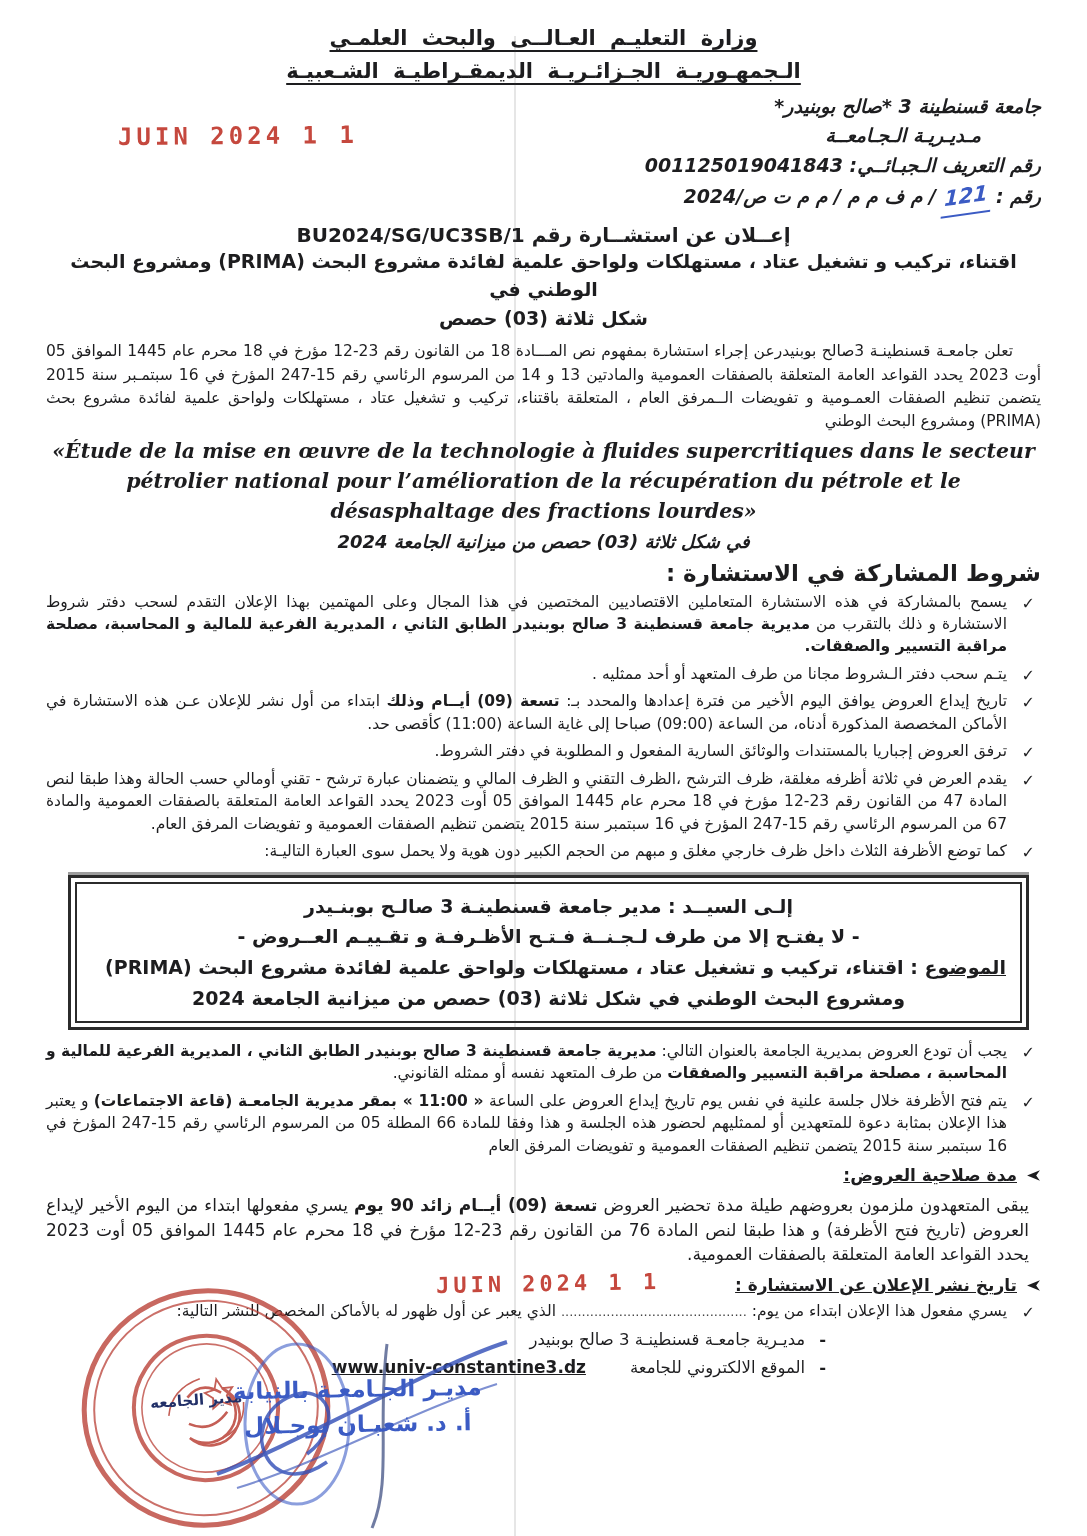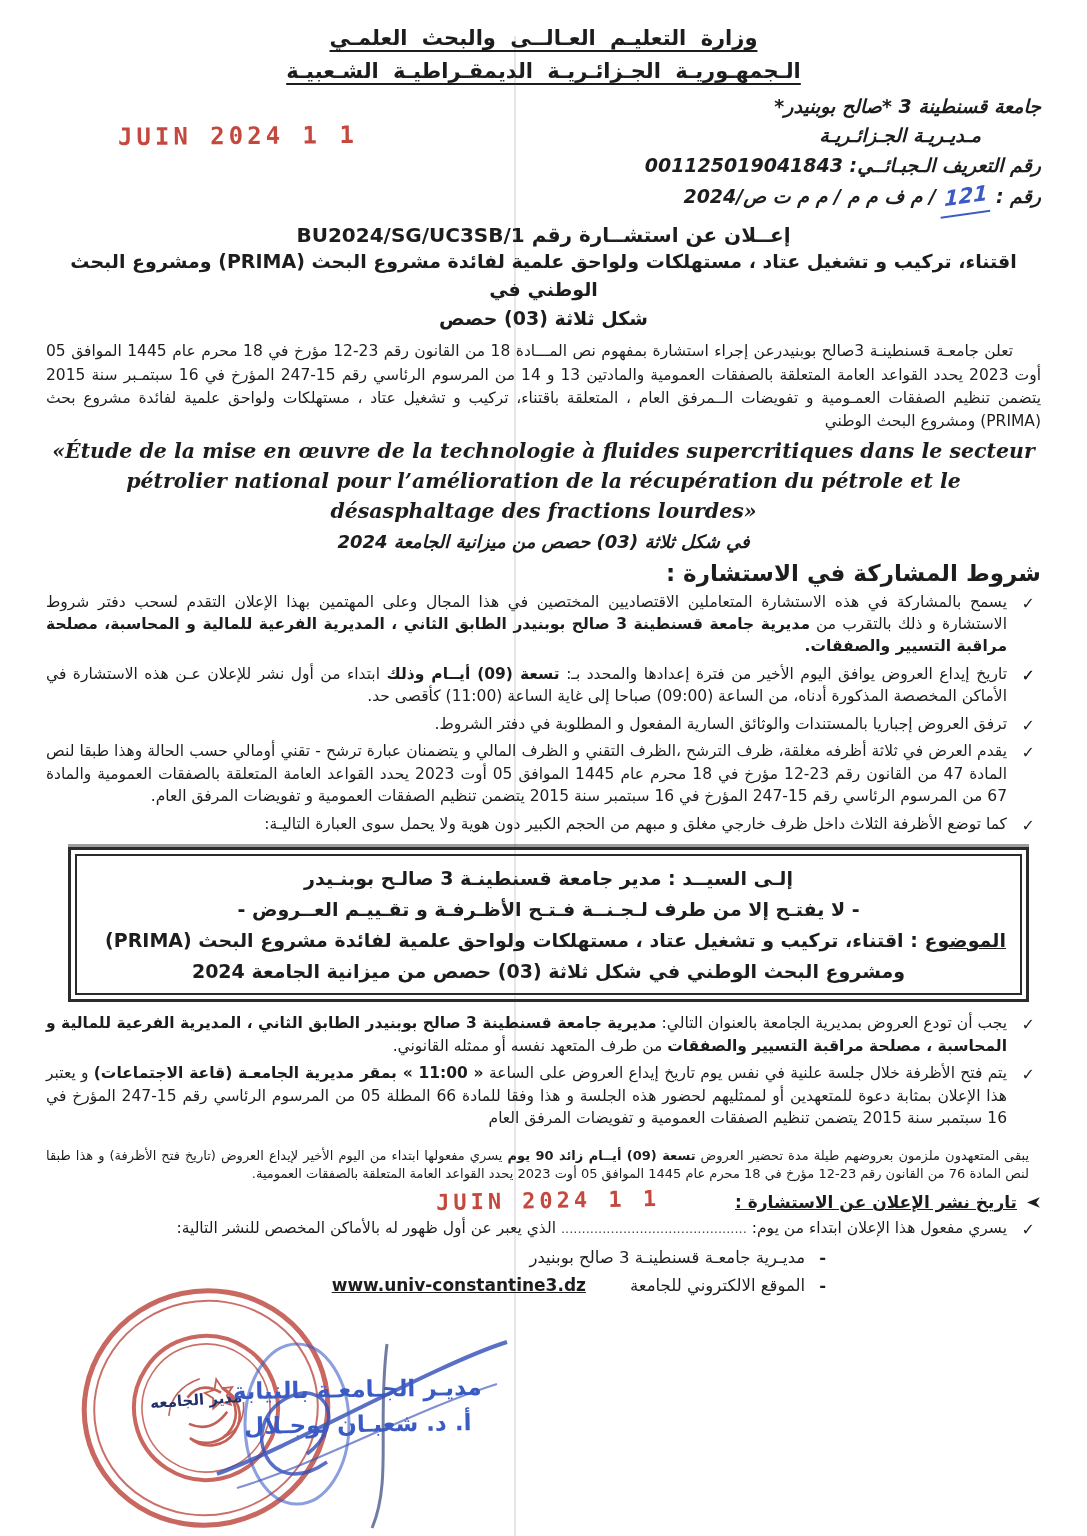--- a/index.html
+++ b/index.html
@@ -44,21 +44,21 @@
 
   
   .env-box{border:3px solid #2b2b2b;padding:4px;margin:12px 12px 10px 22px;box-shadow:0 -3px 0 rgba(40,40,40,.45);}
   .env-inner{border:2px solid #2b2b2b;padding:7px 14px;text-align:center;font-weight:bold;font-size:19px;line-height:1.62;}
   .env-right{text-align:right;}
   .u{text-decoration:underline;margin-top:16px;}
 
   .sec-row{display:flex;align-items:center;gap:9px;margin:8px 0 2px;position:relative;}
   .sec-head2{font-weight:bold;font-size:17px;text-decoration:underline;}
   .arrow-wrap{display:inline-flex;flex:0 0 auto;}
-  .para{font-size:13px;line-height:1.45;text-align:justify;margin:17px 0 6px;padding-right:12px;}
+  .para{font-size:17px;line-height:1.45;text-align:justify;margin:8px 0 6px;padding-right:12px;}
   .stamp-mid{position:absolute;left:390px;top:-4px;font-size:22px;transform:rotate(-1deg);}
   .dots{letter-spacing:1px;font-size:13px;color:#444;}
 
   .dash-list{list-style:none;margin:4px 215px 0 0;padding:0;font-size:16.5px;}
   .dash-list li{margin:8px 0;}
   .dash{display:inline-block;margin-left:14px;font-weight:bold;}
   .url{font-weight:bold;text-decoration:underline;margin-right:44px;direction:ltr;display:inline-block;font-size:17px;}
 
   
   .red-stamp-svg{position:absolute;left:72px;top:1282px;z-index:1;transform:rotate(-12deg);opacity:.88;}
@@ -74,21 +74,21 @@
 <div class="page">
   <div class="fold-line"></div>
 
   <div class="date-stamp stamp-top">1 1 JUIN 2024</div>
 
   <div class="hdr-center">وزارة التعليـم العـالــى والبحث العلمـي</div>
   <div class="hdr-center">الـجمهـوريـة الجـزائـريـة الديمقـراطيـة الشـعبيـة</div>
 
   <div class="right-block">
     <div>جامعة قسنطينة 3  *صالح بوبنيدر*</div>
-    <div class="rb-indent">مـديـريـة الجـزائـريـة</div>
+    <div class="rb-indent">مـديـريـة الـجـامعــة</div>
     <div>رقم التعريف الـجبـائــي: 001125019041843</div>
     <div>
       <span>رقم :</span><span class="handwritten">121</span><span>/ م ف م م / م م ت ص/2024</span>
     </div>
   </div>
 
   <div class="title1">إعــلان عن استشــارة رقم BU2024/SG/UC3SB/1</div>
   <div class="title2">اقتناء، تركيب و تشغيل عتاد ،  مستهلكات ولواحق علمية لفائدة مشروع البحث (PRIMA) ومشروع البحث الوطني في</div>
   <div class="title2">شكل ثلاثة (03)  حصص</div>
 
@@ -99,20 +99,21 @@
 
   <div class="sec-head">شروط المشاركة في الاستشارة :</div>
 
   <ul class="chk">
     <li>
       <span class="mk">✓</span>
       <span>يسمح بالمشاركة في هذه الاستشارة المتعاملين الاقتصاديين المختصين في هذا المجال وعلى المهتمين بهذا الإعلان التقدم لسحب دفتر شروط الاستشارة و ذلك بالتقرب من </span><b>مديرية جامعة قسنطينة 3 صالح  بوبنيدر  الطابق الثاني ، المديرية الفرعية للمالية  و  المحاسبة، مصلحة مراقبة التسيير والصفقات.</b>
     </li>
     <li>
       <span class="mk">✓</span>
+      <span>يتـم سحب دفتر الـشروط مجانا  من طرف المتعهد أو أحد ممثليه .</span>
     </li>
     <li>
       <span class="mk">✓</span>
       <span>تاريخ إيداع العروض يوافق اليوم الأخير من فترة إعدادها والمحدد بـ: </span><b>تسعة  (09) أيــام وذلك</b><span> ابتداء من أول نشر للإعلان عـن هذه الاستشارة في الأماكن المخصصة المذكورة أدناه، من الساعة (09:00) صباحا إلى غاية الساعة (11:00) كأقصى حد.</span>
     </li>
     <li>
       <span class="mk">✓</span>
       <span>ترفق العروض إجباريا بالمستندات والوثائق السارية المفعول و المطلوبة في دفتر الشروط.</span>
     </li>
     <li>
@@ -140,20 +141,28 @@
     <li>
       <span class="mk">✓</span>
       <span>يجب أن تودع العروض بمديرية الجامعة بالعنوان التالي: </span><b>مديرية جامعة  قسنطينة 3 صالح بوبنيدر الطابق الثاني ، المديرية الفرعية للمالية  و المحاسبة ، مصلحة مراقبة التسيير والصفقات</b><span> من طرف المتعهد  نفسه أو ممثله القانوني.</span>
     </li>
     <li>
       <span class="mk">✓</span>
       <span>يتم فتح الأظرفة خلال جلسة علنية في نفس يوم تاريخ إيداع العروض على الساعة </span><b>« 11:00 » بمقر مديرية الجامعـة (قاعة الاجتماعات)</b><span> و يعتبر هذا الإعلان بمثابة دعوة للمتعهدين أو لممثليهم لحضور هذه الجلسة و هذا وفقا للمادة 66 المطلة 05 من  المرسوم الرئاسي رقم 15-247 المؤرخ في 16 سبتمبر سنة 2015 يتضمن تنظيم الصفقات العمومية و تفويضات المرفق العام</span>
     </li>
   </ul>
 
+  <div class="sec-row">
+    <span class="arrow-wrap">
+      <svg width="15" height="15" viewBox="0 0 14 14">
+          <path d="M13 2 L1 7 L13 12 L9.5 7 Z" fill="#1d1d1f"></path>
+        </svg>
+    </span>
+    <span class="sec-head2">مدة صلاحية العروض:</span>
+  </div>
   <p class="para">
     <span>يبقى المتعهدون ملزمون بعروضهم طيلة مدة تحضير العروض </span><b>تسعة  (09) أيــام  زائد 90 يوم</b><span> يسري مفعولها ابتداء من اليوم الأخير لإيداع العروض (تاريخ فتح الأظرفة) و هذا طبقا لنص المادة 76 من القانون رقم 23-12 مؤرخ في 18 محرم عام 1445 الموافق 05 أوت 2023 يحدد القواعد العامة المتعلقة بالصفقات العمومية.</span>
   </p>
 
   <div class="sec-row">
     <span class="arrow-wrap">
       <svg width="15" height="15" viewBox="0 0 14 14">
           <path d="M13 2 L1 7 L13 12 L9.5 7 Z" fill="#1d1d1f"></path>
         </svg>
     </span>

